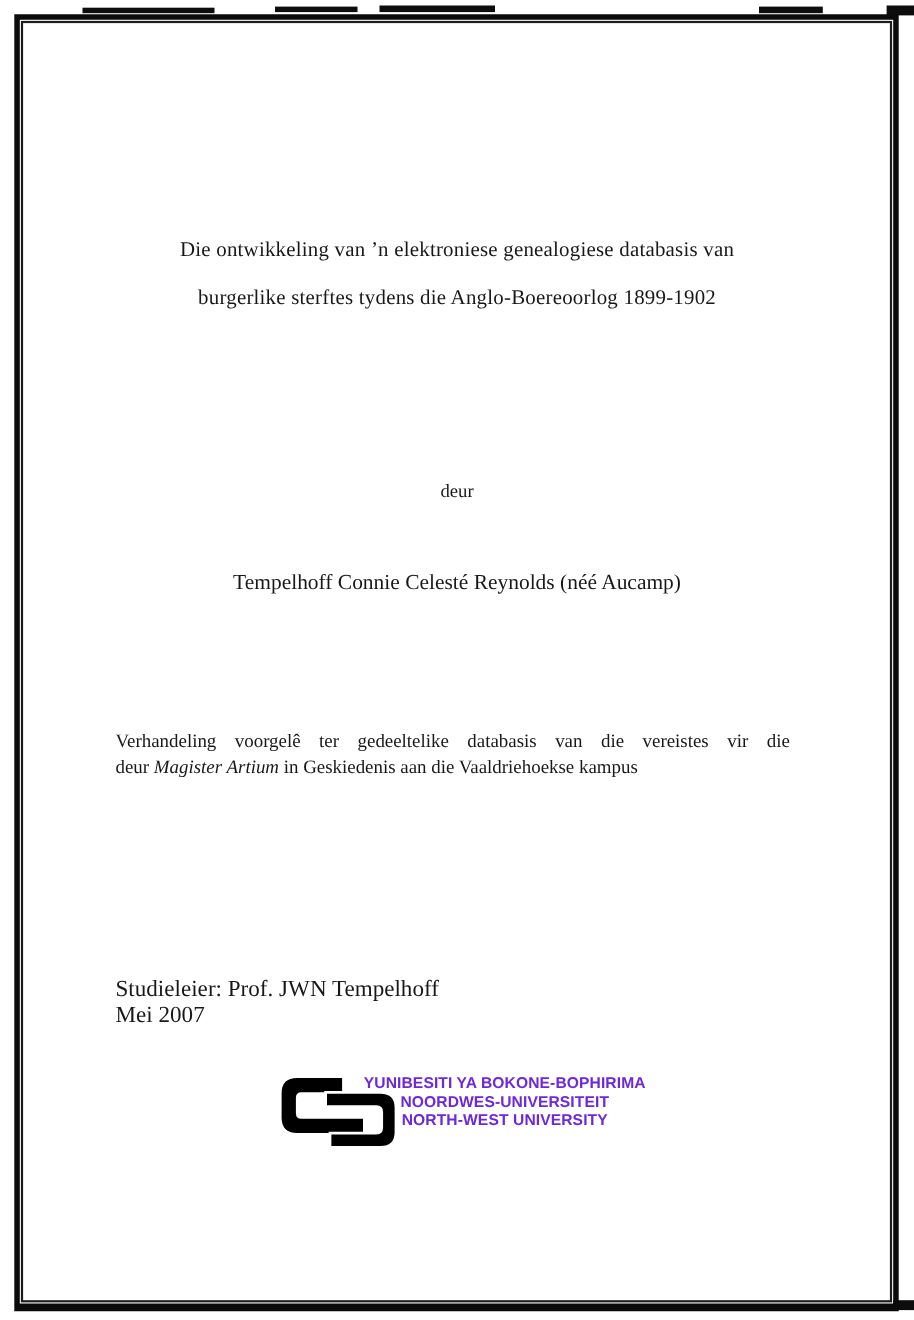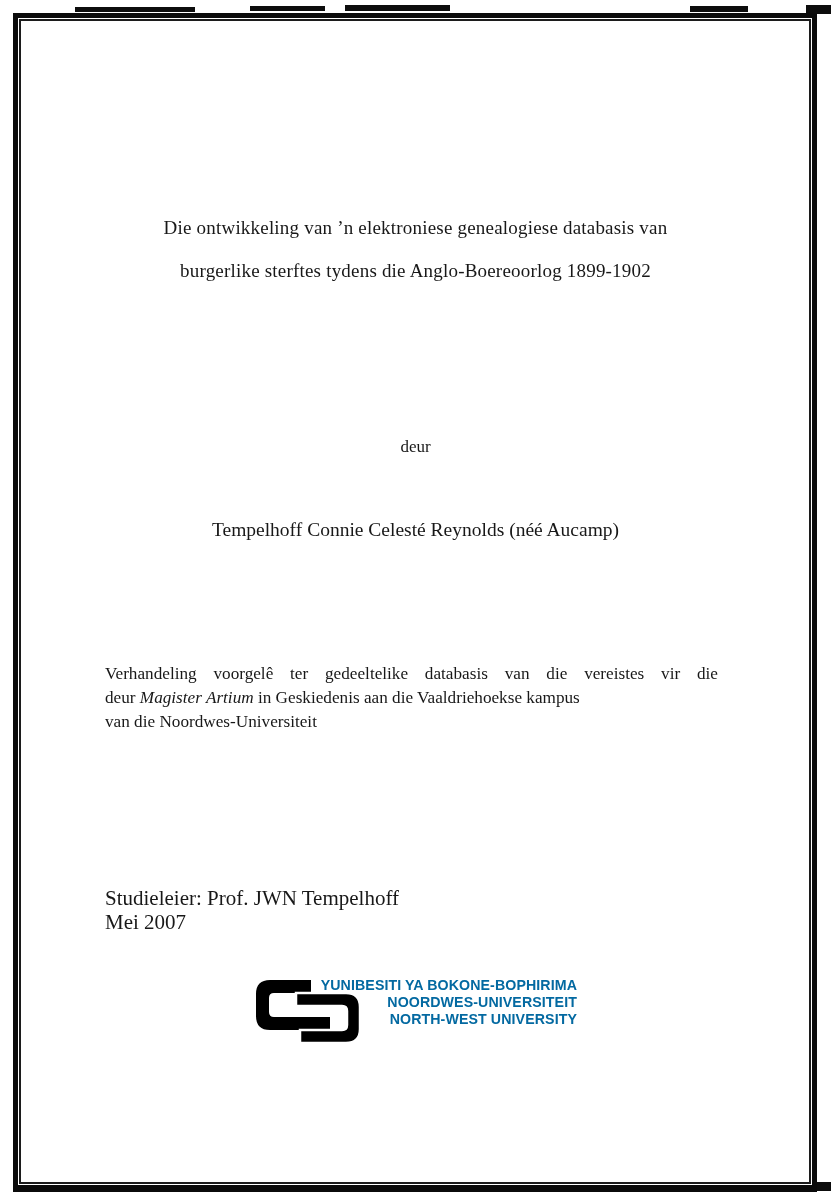--- a/index.html
+++ b/index.html
@@ -40,23 +40,23 @@
     font-size:17.2px; line-height:24px;
   }
   .st-l1 { text-align:justify; text-align-last:justify; }
   .it { font-style:italic;margin-top:28px; }
   .supervisor {
     position:absolute; left:105px; top:886px;
     font-size:21px; line-height:24px;
   }
   .logo-mark { position:absolute; left:253px; top:968px; width:110px; height:78px; }
   .logo-text {
-    position:absolute; right:254px; top:977px;
-    text-align:right; font-family:"Liberation Sans", sans-serif;
-    font-weight:bold; font-size:14.2px; line-height:17px; color:#0369a1;
+    position:absolute; right:244px; top:977px;
+    text-align:center; font-family:"Liberation Sans", sans-serif;
+    font-weight:bold; font-size:14.2px; line-height:17px; color:#6d28d9;
     letter-spacing:0.1px; white-space:nowrap;
   }
 </style>
 </head>
 <body>
 
 <div class="page">
 
   <div class="art art1"></div>
   <div class="art art2"></div>
@@ -74,21 +74,20 @@
     <div>burgerlike sterftes tydens die Anglo-Boereoorlog 1899-1902</div>
   </div>
 
   <div class="byline">deur</div>
 
   <div class="author">Tempelhoff Connie Celesté Reynolds (néé Aucamp)</div>
 
   <div class="statement">
     <div class="st-l1">Verhandeling voorgelê ter gedeeltelike databasis van die vereistes vir die</div>
     <div class="st-l2"><span>deur </span><span class="it">Magister Artium</span><span> in Geskiedenis aan die Vaaldriehoekse kampus</span></div>
-    <div class="st-l3">van die Noordwes-Universiteit</div>
   </div>
 
   <div class="supervisor">
     <div>Studieleier: Prof. JWN Tempelhoff</div>
     <div>Mei 2007</div>
   </div>
 
   <div class="logo-mark">
     <svg viewBox="0 0 110 78" width="110" height="78">
       <path d="M 58 12 L 17 12 Q 3 12 3 26 L 3 48 Q 3 62 17 62 L 77 62 L 77 49 L 21 49 Q 16 49 16 44 L 16 30 Q 16 25 21 25 L 58 25 Z" fill="#000"></path>

